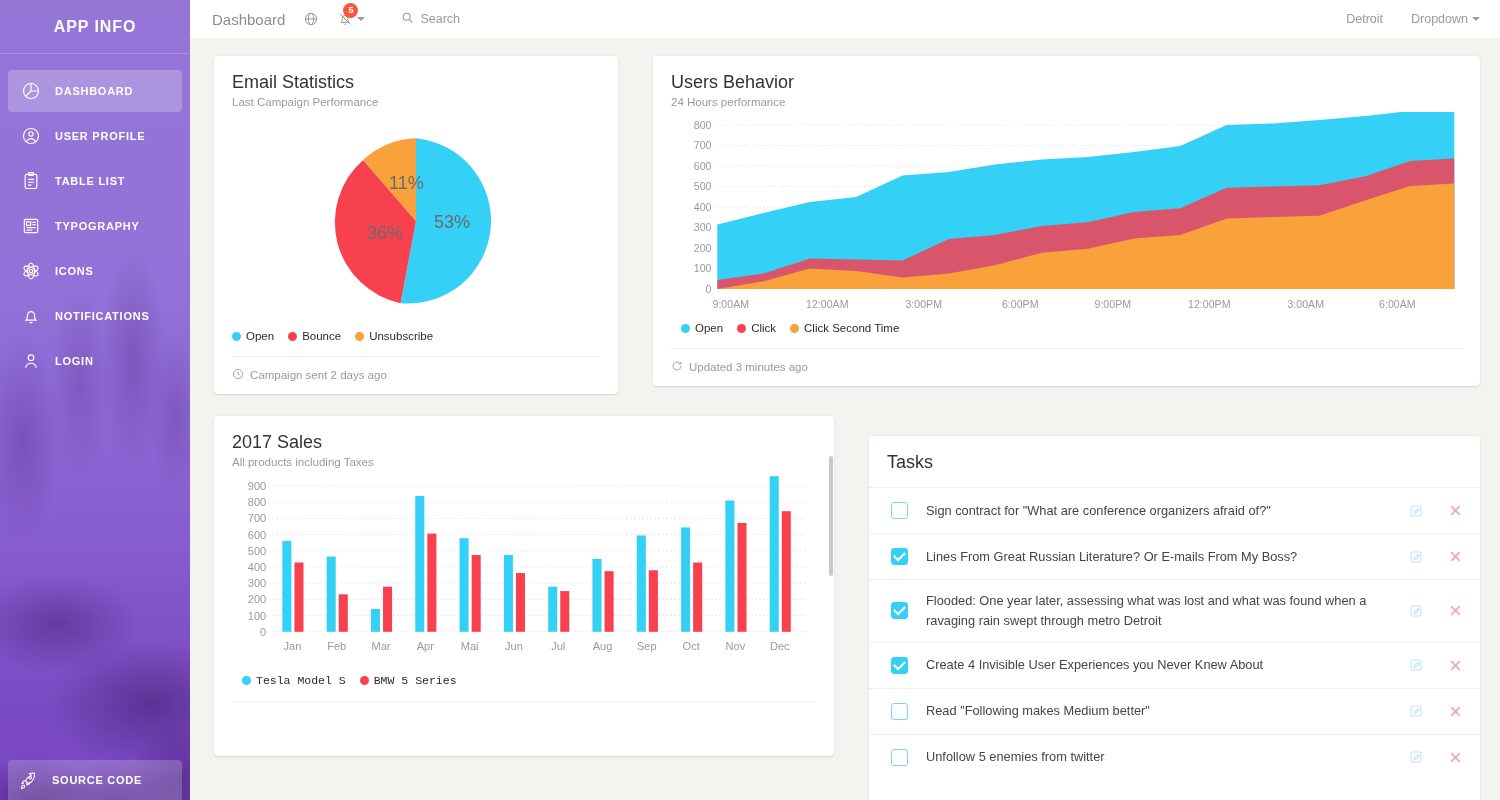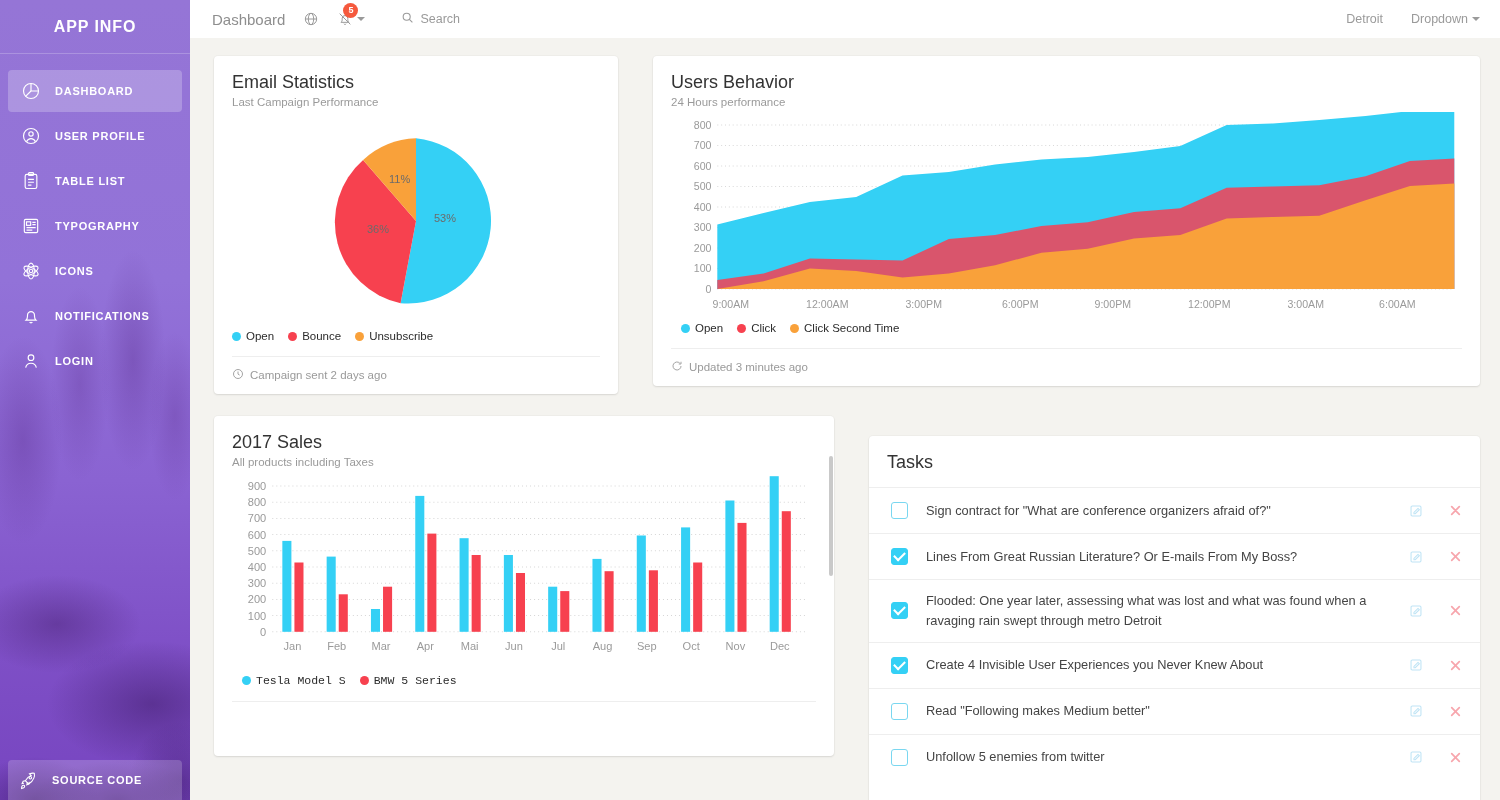--- a/index.html
+++ b/index.html
@@ -101,21 +101,21 @@
     font-size: 11.5px; color: #9a9a9a; display: flex; align-items: center; gap: 6px;
   }
 
   .legend { display: flex; gap: 14px; align-items: center; font-size: 11.5px; color: #2b2b2b; }
   .legend-item { display: flex; align-items: center; gap: 5px; }
   .dot { width: 9px; height: 9px; border-radius: 50%; display: inline-block; }
 
   
   .pie-wrap { display: flex; justify-content: center; padding: 22px 0 14px; }
   .pie { position: relative; width: 174px; height: 174px; }
-  .pie-label { position: absolute; font-size: 11px; color: #6b6b6b; }
+  .pie-label { position: absolute; font-size: 18px; color: #6b6b6b; }
 
   
   .chart-svg { display: block; width: 100%; }
   .axis-txt { font-size: 11px; fill: #9a9a9a; font-family: "Liberation Sans", sans-serif; }
 
   
   .task-row {
     display: flex; align-items: center; gap: 0;
     border-top: 1px solid #eee; padding: 11px 18px 11px 12px; min-height: 46px;
   }

